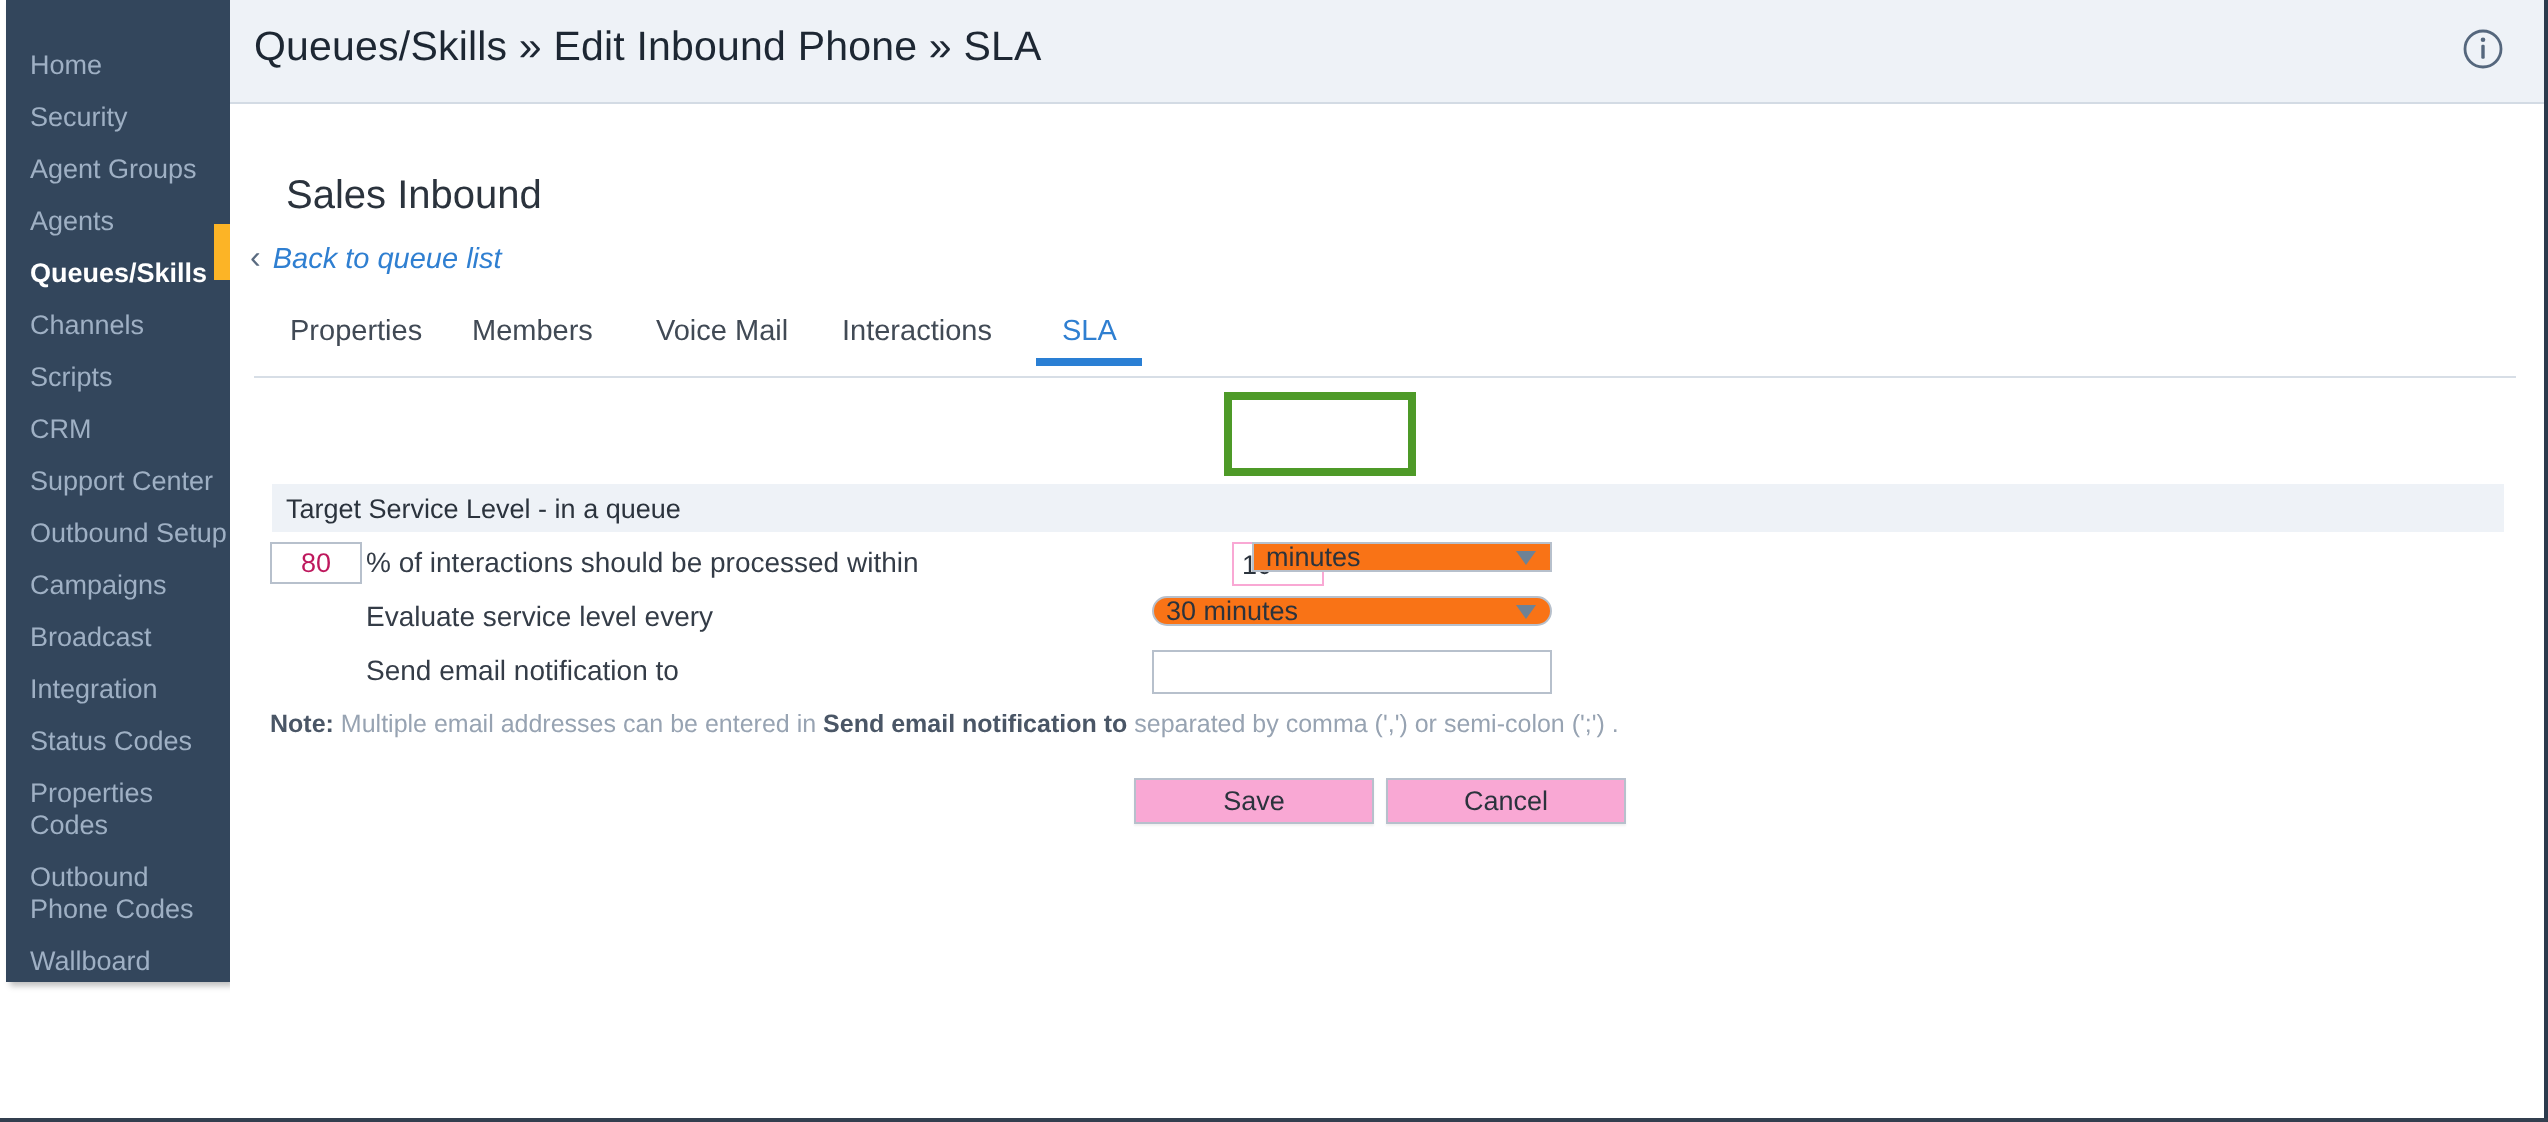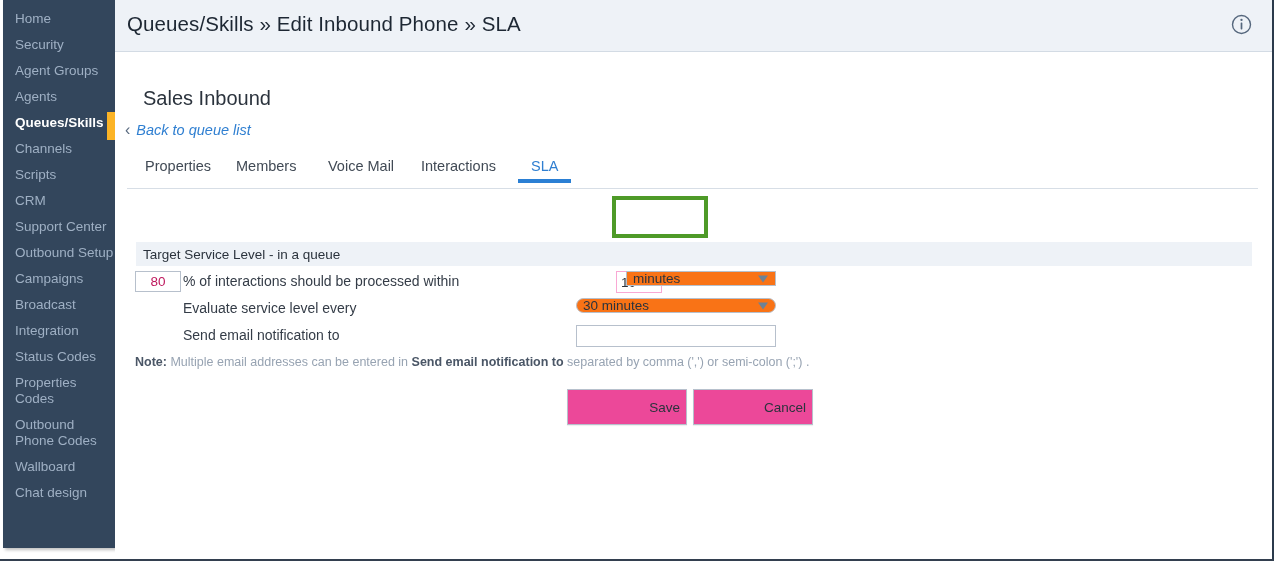--- a/index.html
+++ b/index.html
@@ -19,24 +19,24 @@
     background: #ffffff;
     box-sizing: border-box;
   }
 
   
   .sidebar {
     position: absolute;
     left: 3px;
     top: 0;
     width: 112px;
-    height: 548px;
+    height: 491px;
     background: #33465c;
     box-sizing: border-box;
-    padding-top: 6px;
+    padding-top: 20px;
     overflow: hidden;
     box-shadow: 2px 2px 3px rgba(0,0,0,0.25);
   }
   .nav-item {
     position: relative;
     color: #9fb0c4;
     font-size: 13.5px;
     line-height: 16px;
     padding: 5px 0 5px 12px;
     cursor: pointer;
@@ -287,30 +287,29 @@
 
   .actions {
     position: absolute;
     left: 0;
     top: 337px;
     width: 100%;
   }
   .btn {
     position: absolute;
     top: 0;
-    height: 36px;
-    background: #ec4899;
+    height: 23px;
+    background: #f9a8d4;
     border: 1px solid #b7c0cc;
     box-sizing: border-box;
     font-family: "Liberation Sans", sans-serif;
     font-size: 13.5px;
     color: #2b333d;
     cursor: pointer;
     box-shadow: 0 1px 1px rgba(0,0,0,0.06);
-    text-align: right;
   }
   .btn-save   { left: 452px; width: 120px; }
   .btn-cancel { left: 578px; width: 120px; }
 
   
   .frame-right {
     position: absolute;
     right: 0; top: 0; bottom: 0;
     width: 2px;
     background: #2b3a4c;

